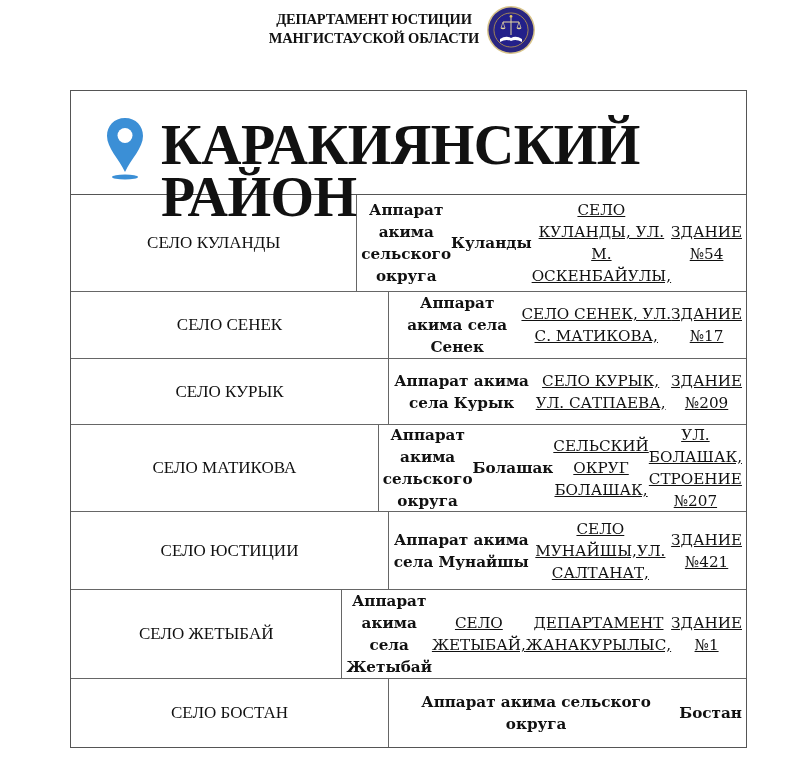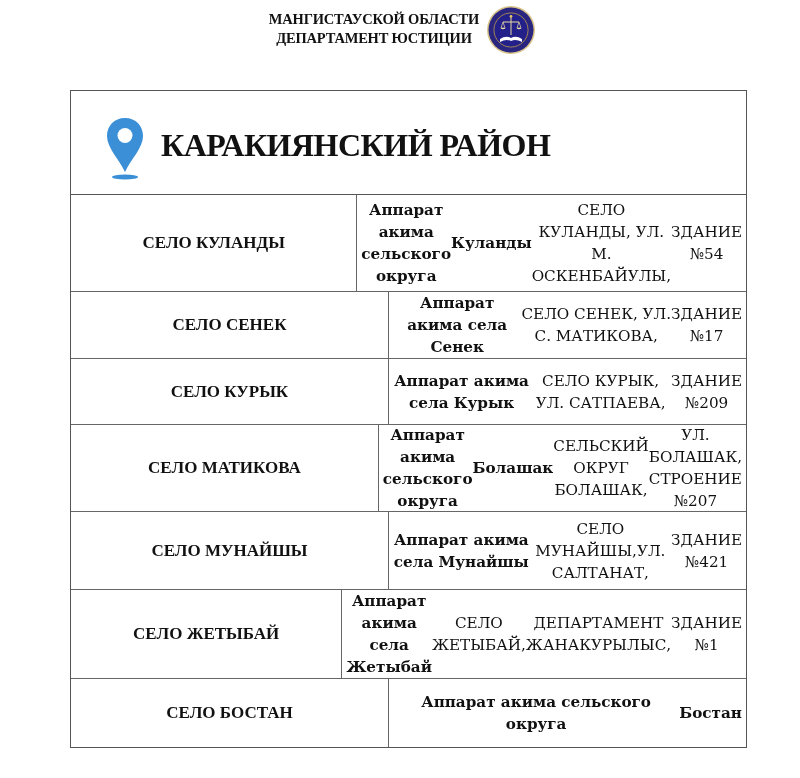--- a/index.html
+++ b/index.html
@@ -5,36 +5,36 @@
   html, body { margin: 0; padding: 0; background: #ffffff; }
   body { width: 800px; height: 778px; position: relative; overflow: hidden; font-family: "DejaVu Serif", "Liberation Serif", serif; color: #111; }
 
   .header { position: absolute; left: 0; top: 0; width: 800px; height: 70px; }
   .org-name { position: absolute; left: 268px; top: 10px; width: 212px; text-align: center; font-family: "Liberation Serif", serif; font-weight: bold; font-size: 14.5px; line-height: 19px; color: #111; letter-spacing: -0.2px; }
   .emblem { position: absolute; left: 486px; top: 5px; width: 50px; height: 50px; }
 
   .table { position: absolute; left: 70px; top: 90px; width: 677px; border: 1.5px solid #555; box-sizing: border-box; }
   .title-row { height: 103px; border-bottom: 1.5px solid #555; position: relative; }
   .pin { position: absolute; left: 34px; top: 25px; width: 40px; height: 66px; }
-  .district-title { position: absolute; left: 90px; top: 28px; font-family: "Liberation Serif", serif; font-weight: bold; font-size: 32px; line-height: 52px; color: #111; letter-spacing: -0.5px; }
+  .district-title { position: absolute; left: 90px; top: 28px; font-family: "Liberation Serif", serif; font-weight: bold; font-size: 56px; line-height: 52px; color: #111; letter-spacing: -0.5px; }
 
   .row { display: flex; border-bottom: 1.5px solid #666; box-sizing: border-box; }
   .row:last-child { border-bottom: none; }
-  .cell-left { width: 317px; border-right: 1.5px solid #666; display: flex; align-items: center; justify-content: center; font-family: "Liberation Serif", serif; font-weight: bold; font-size: 17px; color: #111; }
+  .cell-left { width: 317px; border-right: 1.5px solid #666; display: flex; align-items: center; justify-content: center; font-family: "Liberation Serif", serif; font-weight: normal; font-size: 17px; color: #111; }
   .cell-right { flex: 1; display: flex; flex-direction: row; align-items: center; justify-content: center; text-align: center; font-size: 15.2px; line-height: 22px; padding: 0 4px; }
   .office { font-weight: bold; font-size: 15.2px; }
-  .addr { font-weight: normal; }
+  .addr { font-weight: normal; text-decoration: underline; }
 </style>
 </head>
 <body>
 
 <div class="header">
   <div class="org-name">
+    <div>ДЕПАРТАМЕНТ ЮСТИЦИИ</div>
     <div>МАНГИСТАУСКОЙ ОБЛАСТИ</div>
-    <div>ДЕПАРТАМЕНТ ЮСТИЦИИ</div>
   </div>
   <svg class="emblem" viewBox="0 0 50 50">
     <circle cx="25" cy="25" r="24" fill="#d8c48a"></circle>
     <circle cx="25" cy="25" r="22.5" fill="#2a2680"></circle>
     <circle cx="25" cy="25" r="17" fill="none" stroke="#c9a34a" stroke-width="0.8"></circle>
     <circle cx="25" cy="25" r="16.3" fill="#23208a"></circle>
     <circle cx="25" cy="11.5" r="1.4" fill="#e4c865"></circle>
     <line x1="25" y1="13" x2="25" y2="30" stroke="#e8d9a0" stroke-width="1"></line>
     <line x1="17" y1="17" x2="33" y2="17" stroke="#e8d9a0" stroke-width="1"></line>
     <path d="M15 23 L17 17 L19 23 Z" fill="none" stroke="#e8d9a0" stroke-width="0.7"></path>
@@ -87,21 +87,21 @@
     <div class="cell-left">СЕЛО МАТИКОВА</div>
     <div class="cell-right">
       <div class="office">Аппарат акима сельского округа</div>
       <div class="office">Болашак</div>
       <div class="addr">СЕЛЬСКИЙ ОКРУГ БОЛАШАК,</div>
       <div class="addr">УЛ. БОЛАШАК, СТРОЕНИЕ №207</div>
     </div>
   </div>
 
   <div class="row" style="height:78px">
-    <div class="cell-left">СЕЛО МУНАЙШЫ</div>
+    <div class="cell-left">СЕЛО ЮСТИЦИИ</div>
     <div class="cell-right">
       <div class="office">Аппарат акима села Мунайшы</div>
       <div class="addr">СЕЛО МУНАЙШЫ,УЛ. САЛТАНАТ,</div>
       <div class="addr">ЗДАНИЕ №421</div>
     </div>
   </div>
 
   <div class="row" style="height:89px">
     <div class="cell-left">СЕЛО ЖЕТЫБАЙ</div>
     <div class="cell-right">

